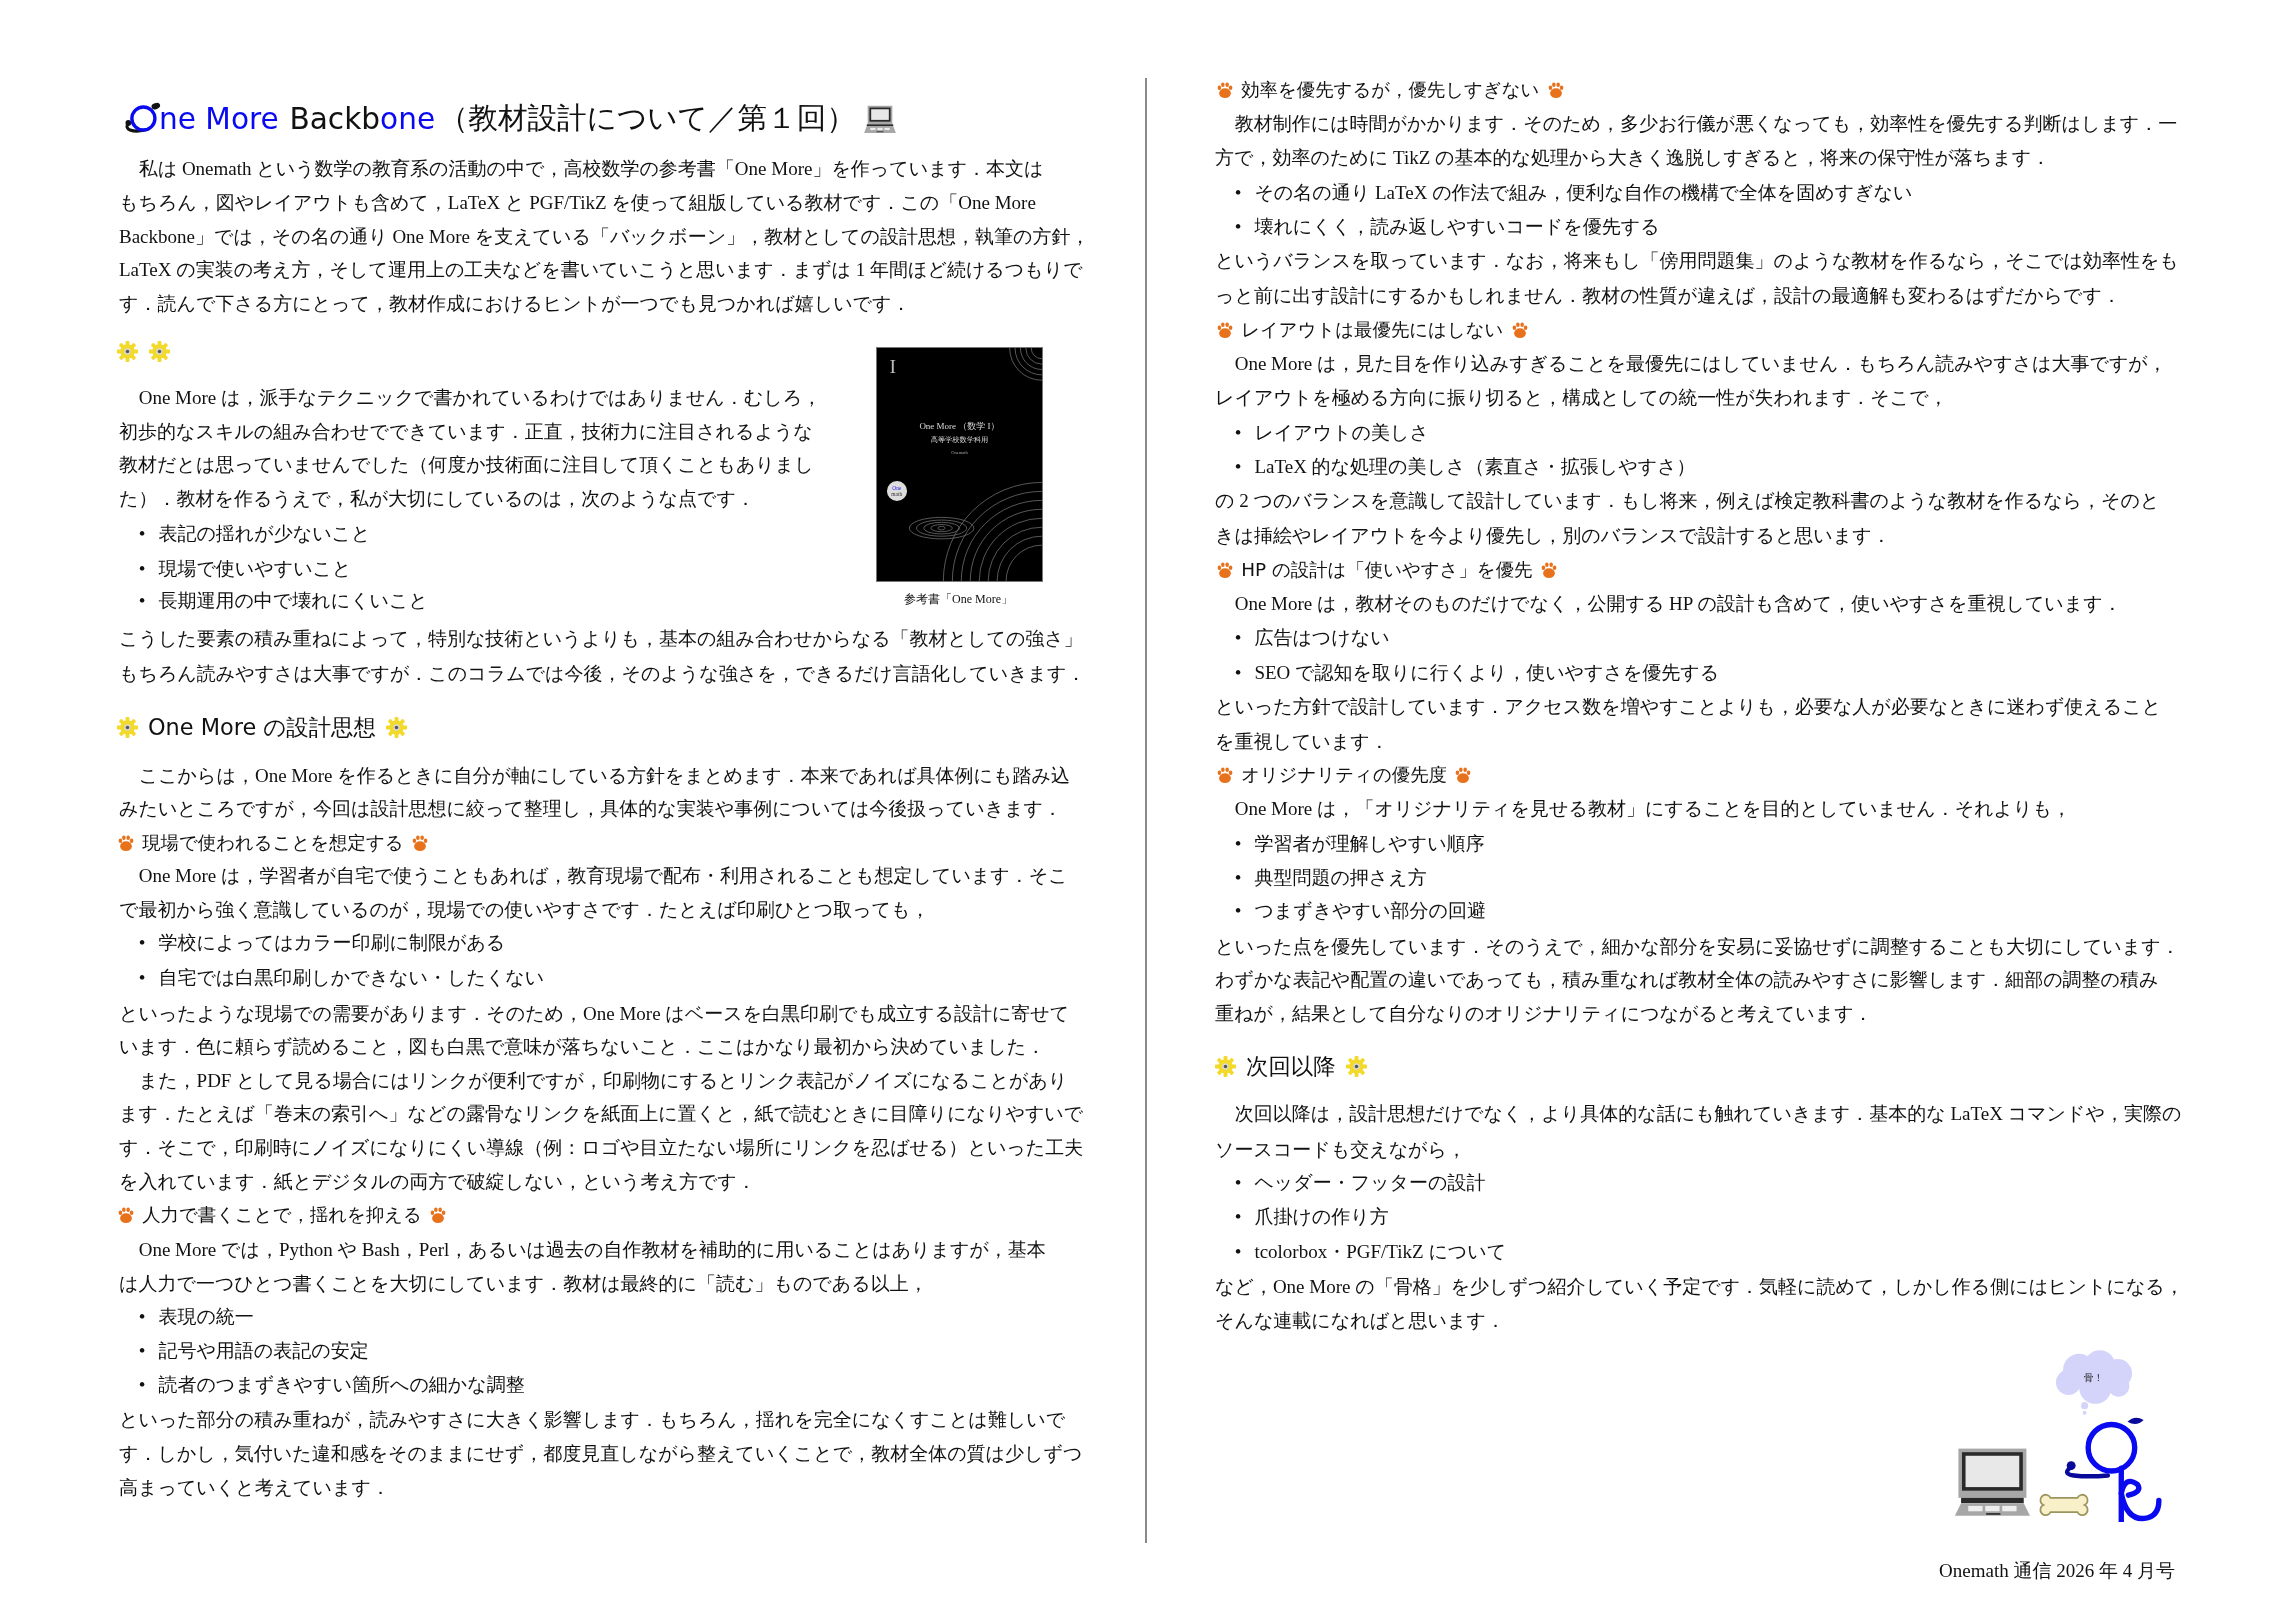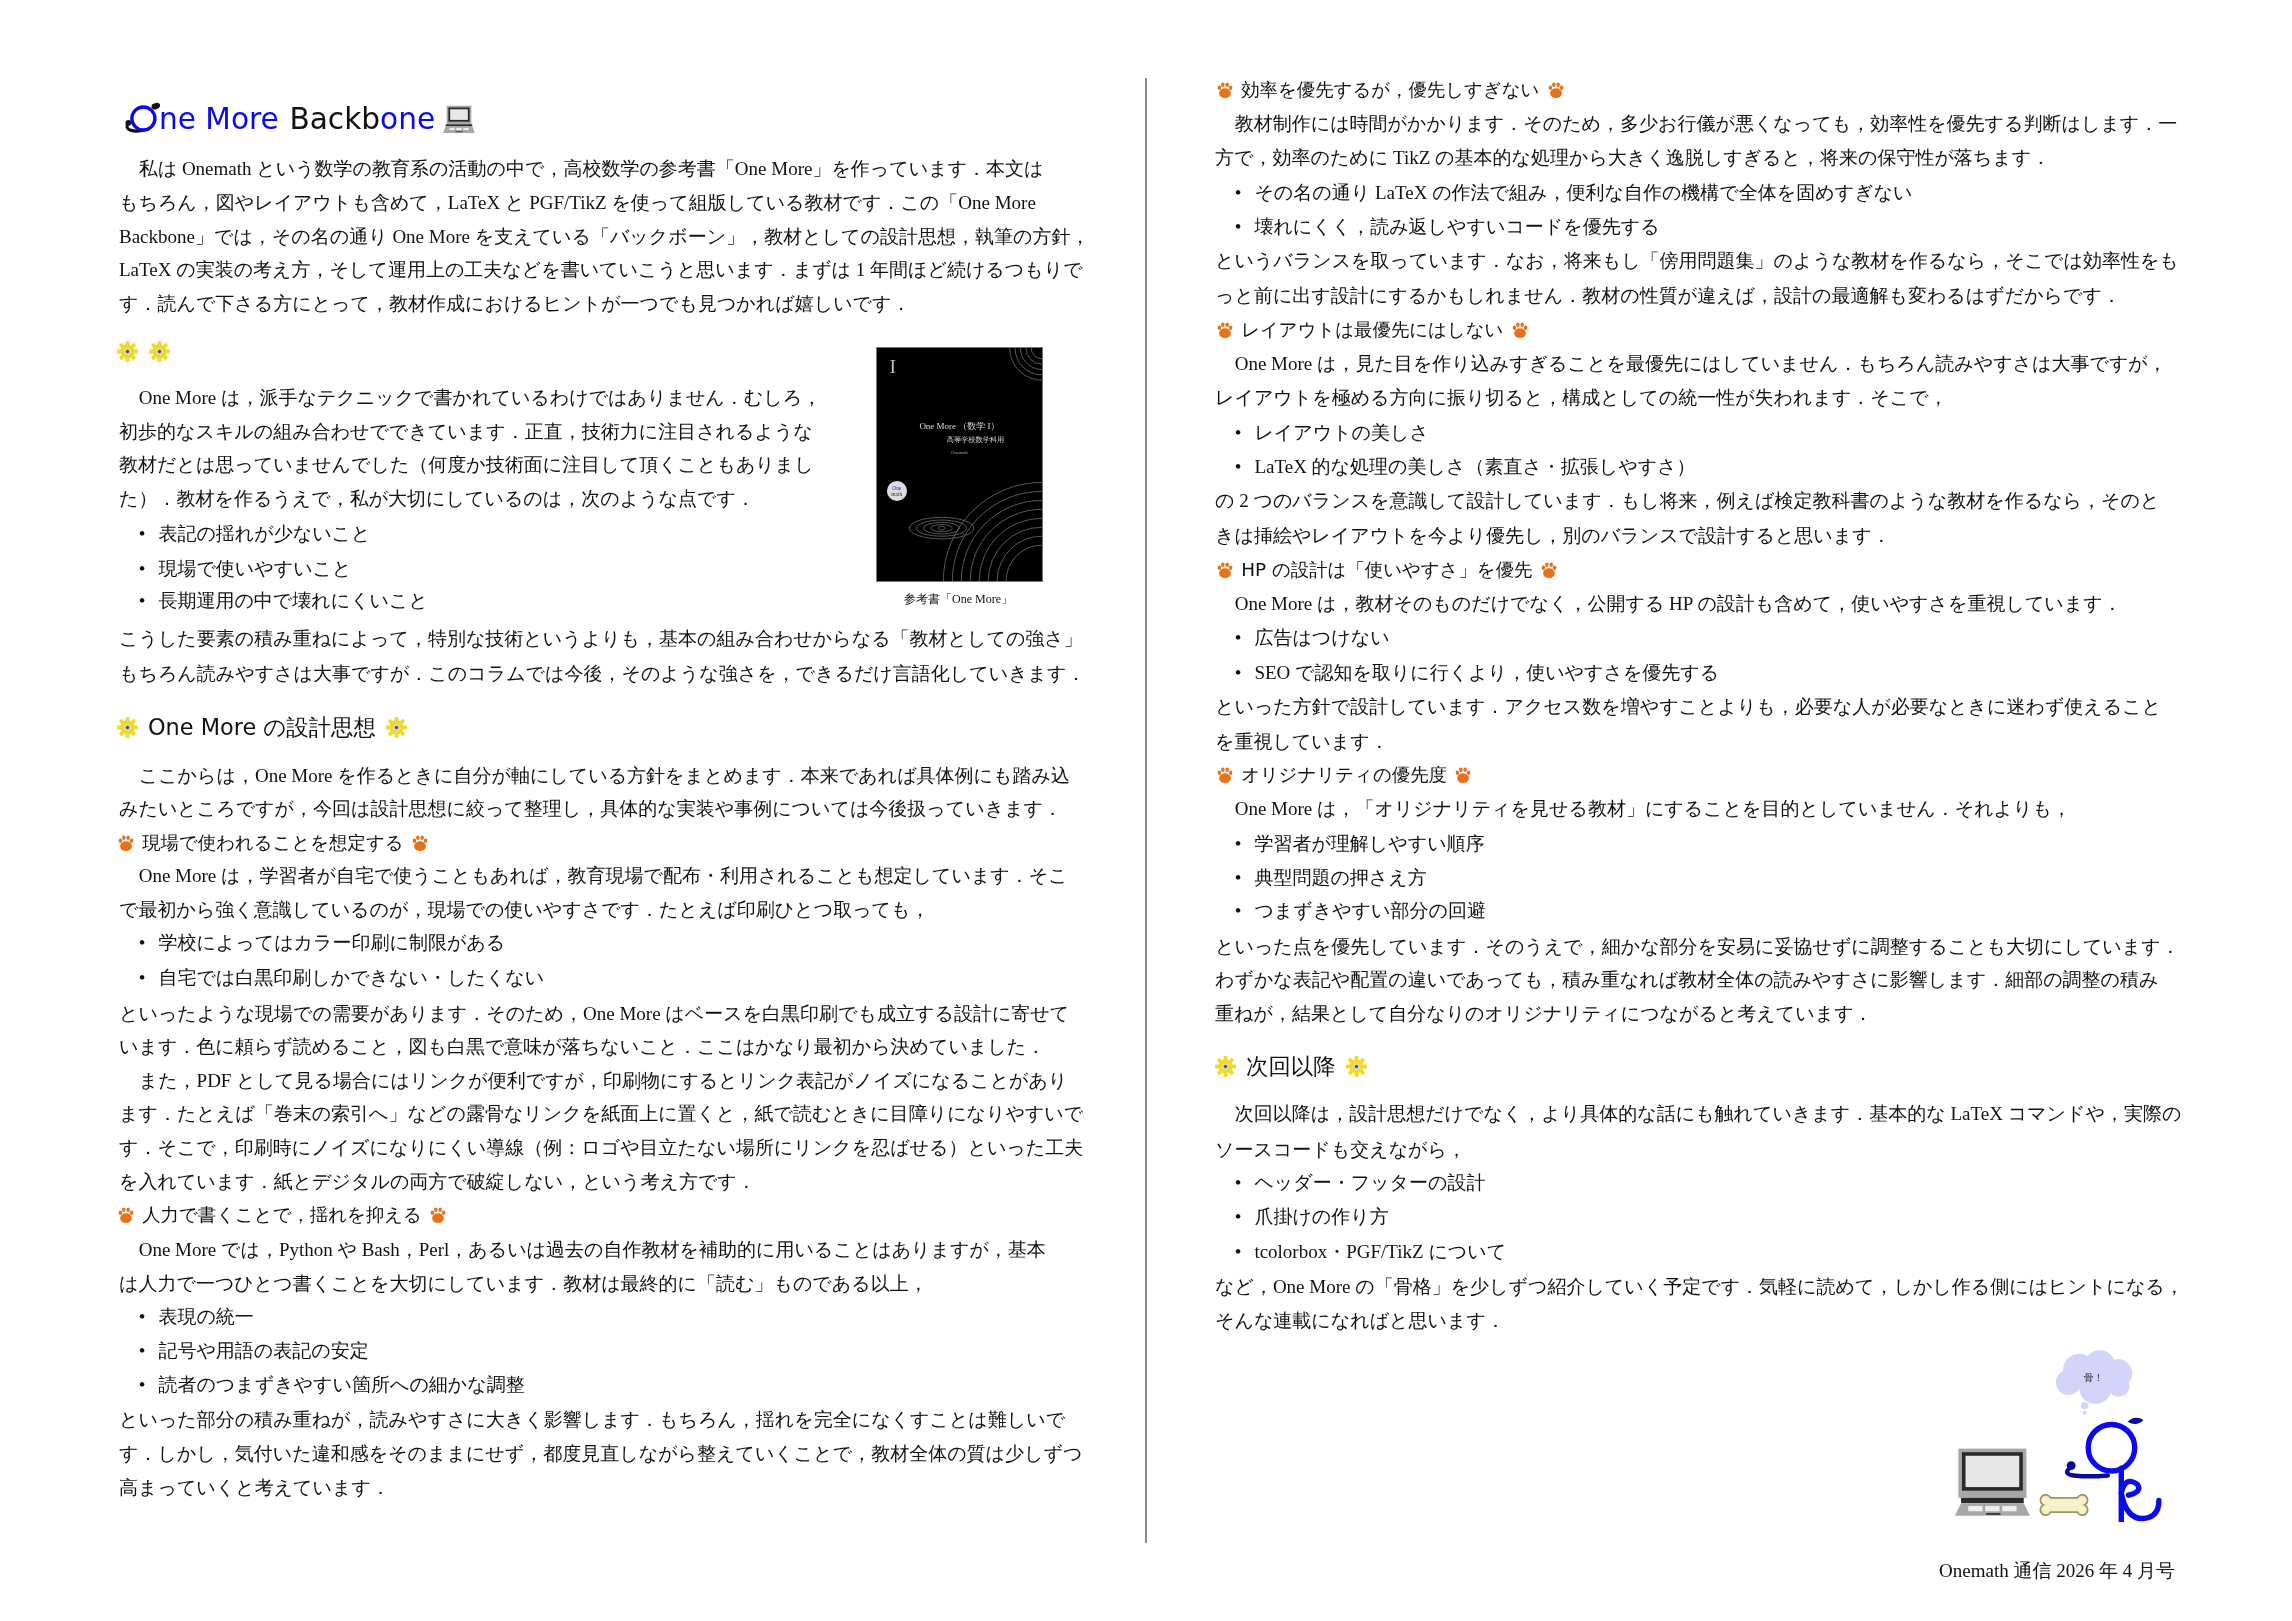--- a/index.html
+++ b/index.html
@@ -60,20 +60,21 @@
       <path d="M6 28 q-4 4 2 7 q8 3 20 -1" fill="none" stroke="#111" stroke-width="3.5" stroke-linecap="round"></path>
       <circle cx="6" cy="27" r="3.2" fill="#111"></circle>
       <circle cx="23" cy="22" r="13" fill="none" stroke="#0a0af0" stroke-width="3.8"></circle>
       <ellipse cx="37" cy="8" rx="5" ry="3.5" fill="#111" transform="rotate(-20 37 8)"></ellipse>
     </svg>
   </span>
   <span class="blue">ne More</span>
   <span style="display:inline-block;width:10.7px"></span>
   <span>Backb</span>
     <span class="blue">one</span>
+  <span style="margin-left:3.6px;">（教材設計について／第１回）</span>
   <span style="margin-left:7.2px;">
     <svg width="34" height="30" viewBox="0 0 38 34">
       <rect x="5" y="2" width="28" height="21" fill="#a7a7a7"></rect>
       <rect x="7" y="4" width="24" height="16" fill="#2a2a2a"></rect>
       <rect x="9" y="6" width="20" height="12" fill="#e8e8e8"></rect>
       <rect x="4" y="23" width="30" height="2" fill="#2a2a2a"></rect>
       <polygon points="4,25 34,25 37,33 1,33" fill="#a7a7a7"></polygon>
       <rect x="8" y="27" width="6" height="2.5" fill="#eee"></rect>
       <rect x="16" y="27" width="6" height="2.5" fill="#eee"></rect>
       <rect x="24" y="27" width="6" height="2.5" fill="#eee"></rect>
@@ -125,21 +126,21 @@
         <circle cx="184" cy="260" r="110"></circle>
       <ellipse cx="72" cy="201" rx="36" ry="12"></ellipse>
         <ellipse cx="72" cy="201" rx="28" ry="9"></ellipse>
         <ellipse cx="72" cy="201" rx="20" ry="6.5"></ellipse>
         <ellipse cx="72" cy="201" rx="12" ry="4"></ellipse>
         <ellipse cx="72" cy="201" rx="4" ry="2"></ellipse>
     </g>
   </svg>
   <div style="position:absolute;left:12.5px;top:7.2px;color:#bbb;font-size:19.7px;">I</div>
   <div style="position:absolute;left:0;width:165px;top:72px;text-align:center;color:#ddd;font-size:9px;">One More （数学 I）</div>
-  <div style="position:absolute;left:0;width:165px;top:87px;text-align:center;color:#ddd;font-size:7.2px;padding-left:16px;">高等学校数学科用</div>
+  <div style="position:absolute;left:0;width:165px;top:87px;text-align:center;color:#ddd;font-size:7.2px;">高等学校数学科用</div>
   <div style="position:absolute;left:0;width:165px;top:102px;text-align:center;color:#aaa;font-size:4.5px;">Onemath</div>
   <div style="position:absolute;left:9.9px;top:133px;width:19.7px;height:19.7px;border-radius:50%;background:#ddd;font-size:5.4px;line-height:6.3px;text-align:center;padding-top:3.6px;box-sizing:border-box;">
     <div style="color:#2222ee">One</div>
     <div style="color:#333">math</div>
   </div>
 </div>
 <div class="caption">参考書「One More」</div>
 
 <div class="h2" style="left:116px;top:709px">
   <svg width="23" height="23" viewBox="0 0 24 24">

